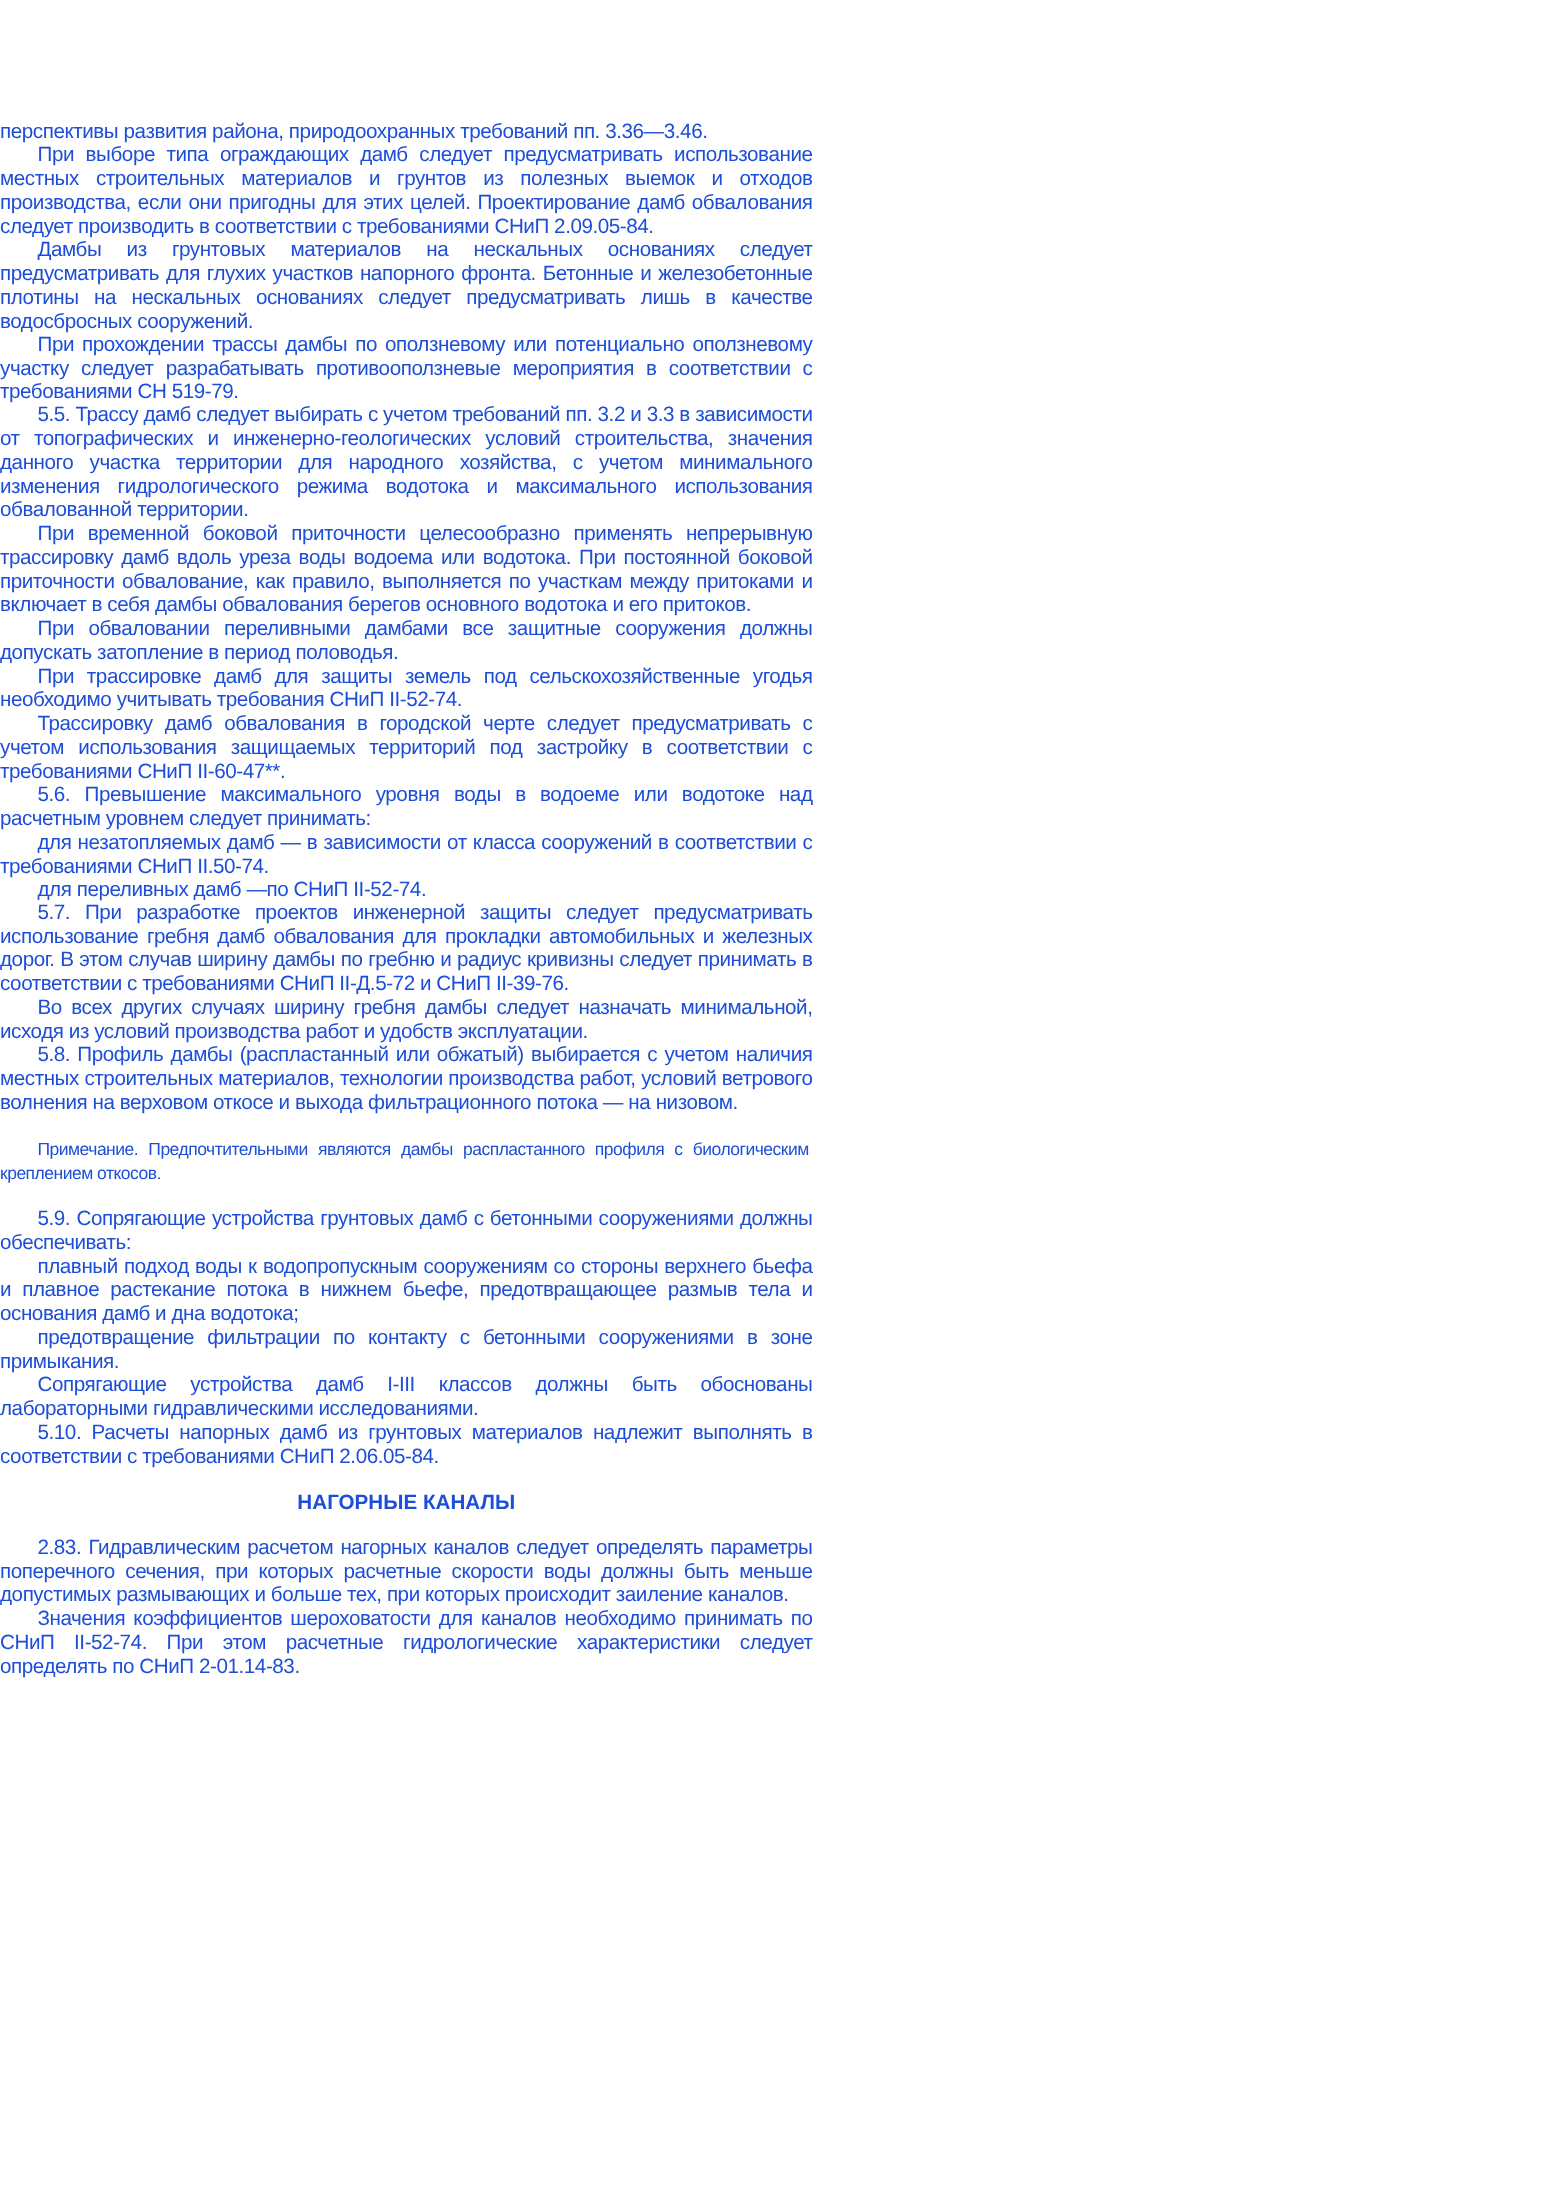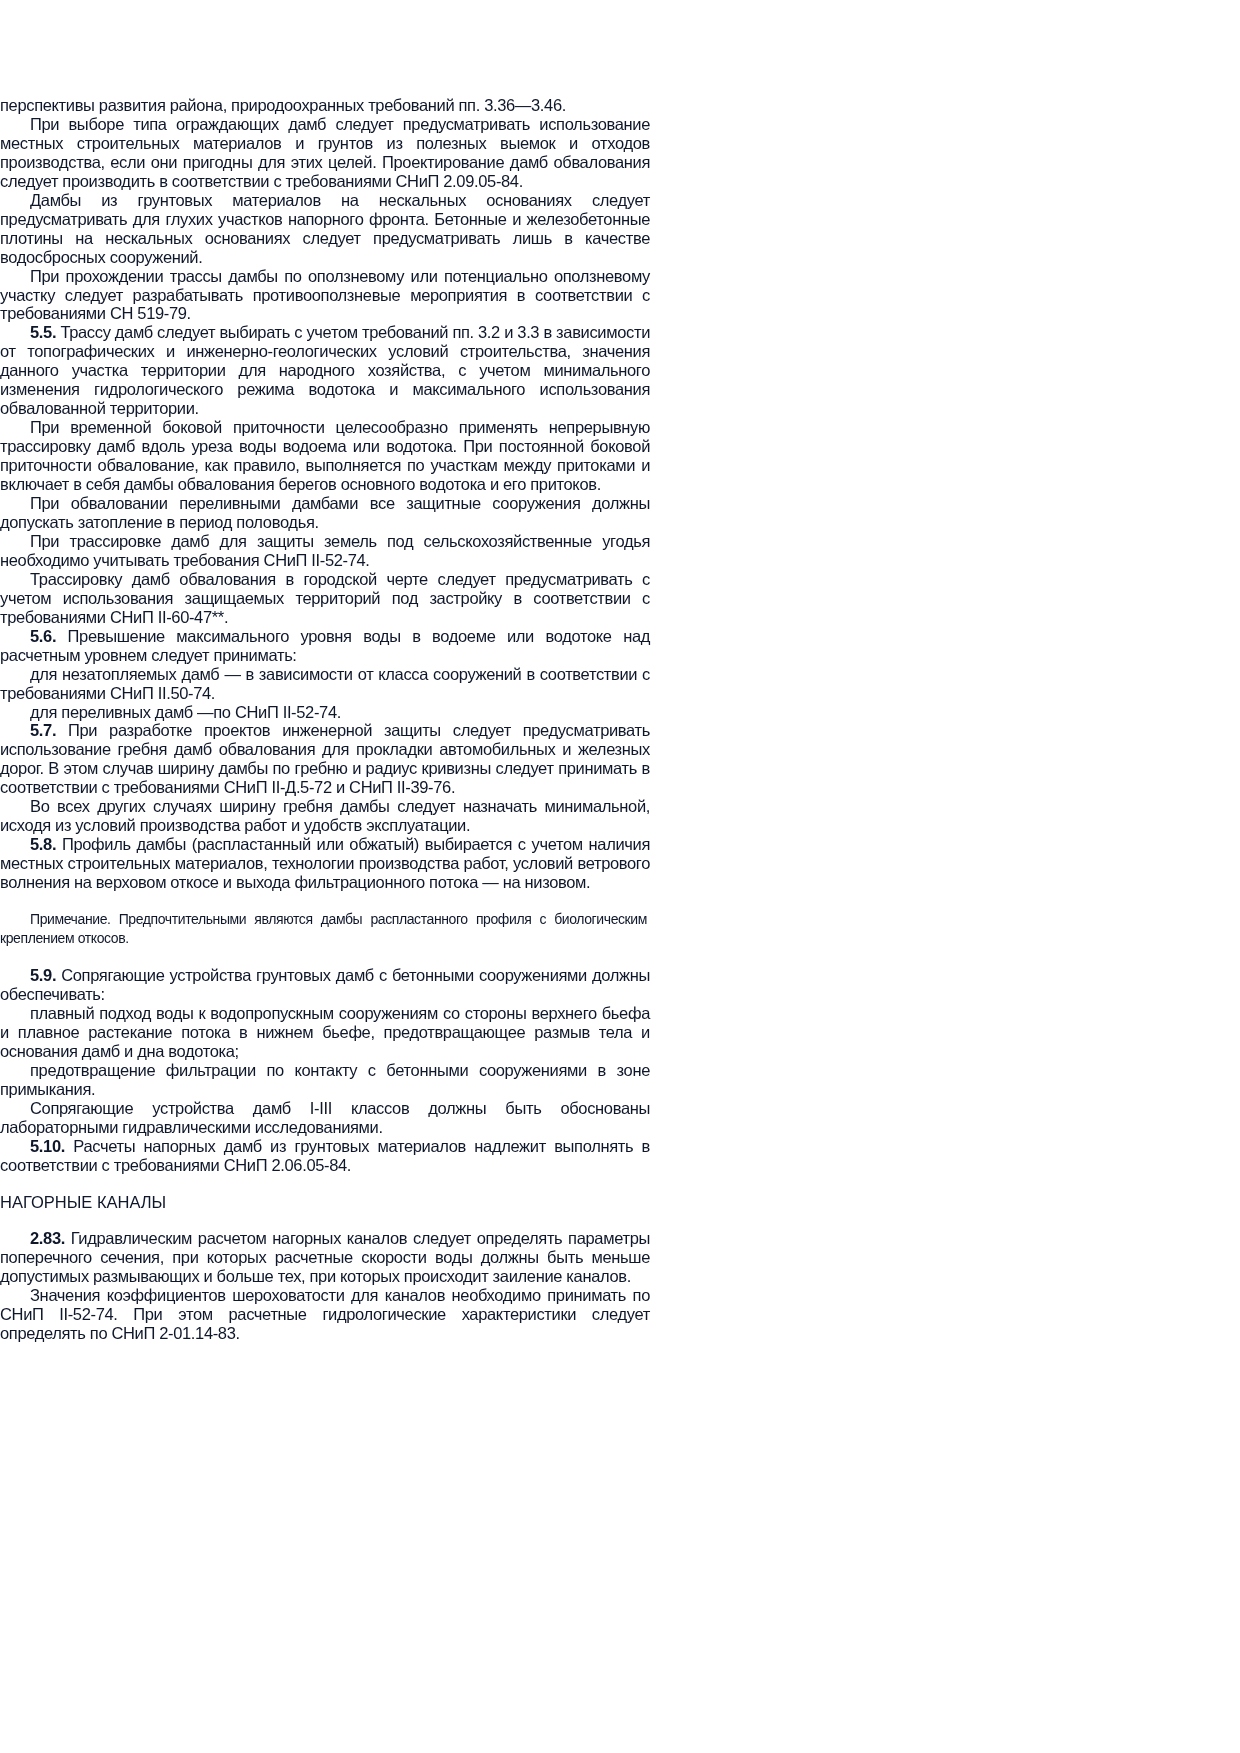--- a/index.html
+++ b/index.html
@@ -1,32 +1,32 @@
 <!DOCTYPE html>
 <html><head>
 <meta charset="utf-8">
 <style>
   html, body { margin:0; padding:0; background:#ffffff; }
   body { width:1240px; height:1753px; position:relative; overflow:hidden; }
   .page {
     position:absolute; left:0; top:96px; width:650px;
     font-family:"Liberation Sans", sans-serif;
-    font-size:16.5px; line-height:18.95px; color:#0f172a;
+    font-size:16.5px; line-height:18.95px; color:#1d4ed8;
     text-align:justify;
     letter-spacing:-0.35px;
   }
   .p { margin:0; text-indent:30px; }
   .p.noindent { text-indent:0; }
-  .num { font-weight:bold; }
+  .num { font-weight:normal; }
   .note {
     margin:18px 3px 18px 0; text-indent:30px;
     font-size:14px; line-height:19px; letter-spacing:-0.4px;
   }
   .heading {
-    font-weight:normal; margin:18px 0 18px 0;
+    text-align:center; font-weight:bold; margin:18px 0 18px 0;
     text-indent:0; letter-spacing:0;
   }
 </style>
 </head>
 <body>
 
 <div class="page">
   <p class="p noindent"><span>перспективы развития района, природоохранных требований пп. 3.36—3.46.</span></p>
   <p class="p"><span>При выборе типа ограждающих дамб следует предусматривать использование местных строительных материалов и грунтов из полезных выемок и отходов производства, если они пригодны для этих целей. Проектирование дамб обвалования следует производить в соответствии с требованиями СНиП 2.09.05-84.</span></p>
   <p class="p"><span>Дамбы из грунтовых материалов на нескальных основаниях следует предусматривать для глухих участков напорного фронта. Бетонные и железобетонные плотины на нескальных основаниях следует предусматривать лишь в качестве водосбросных сооружений.</span></p>

